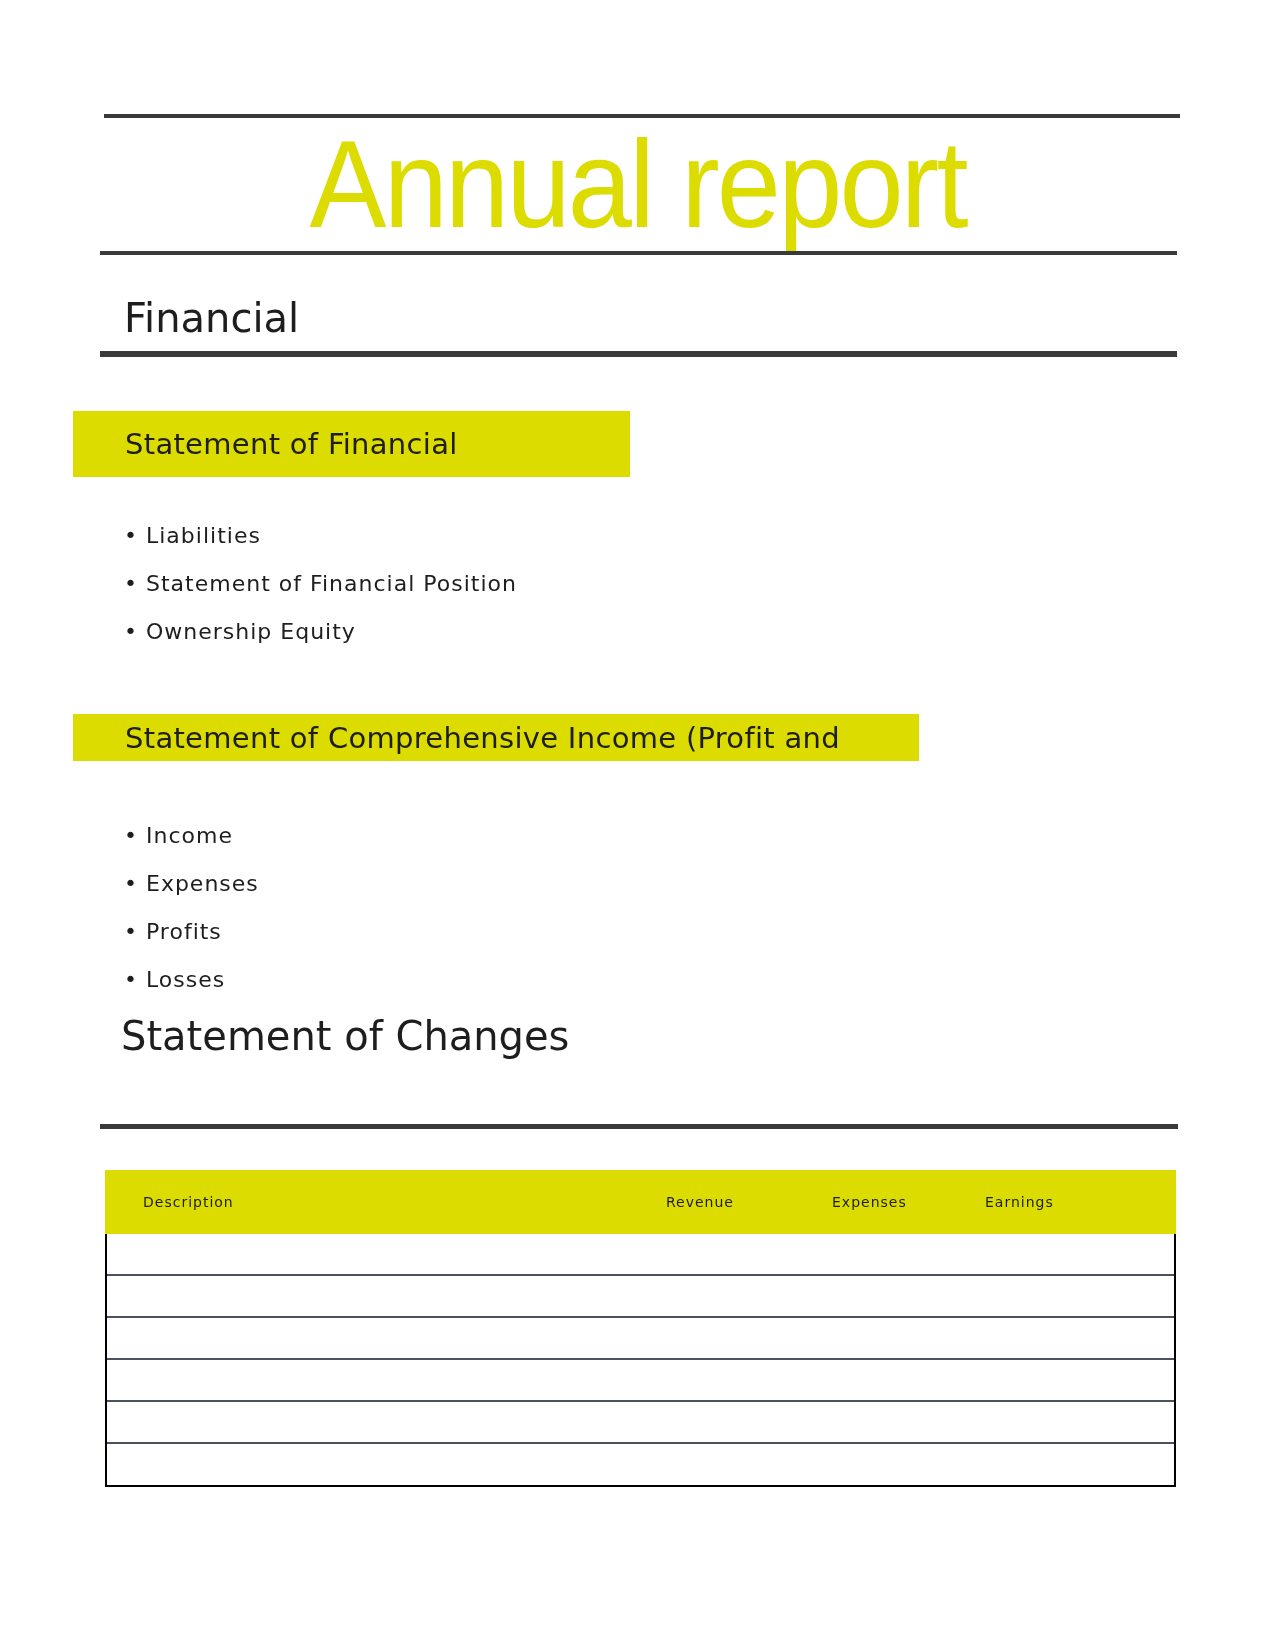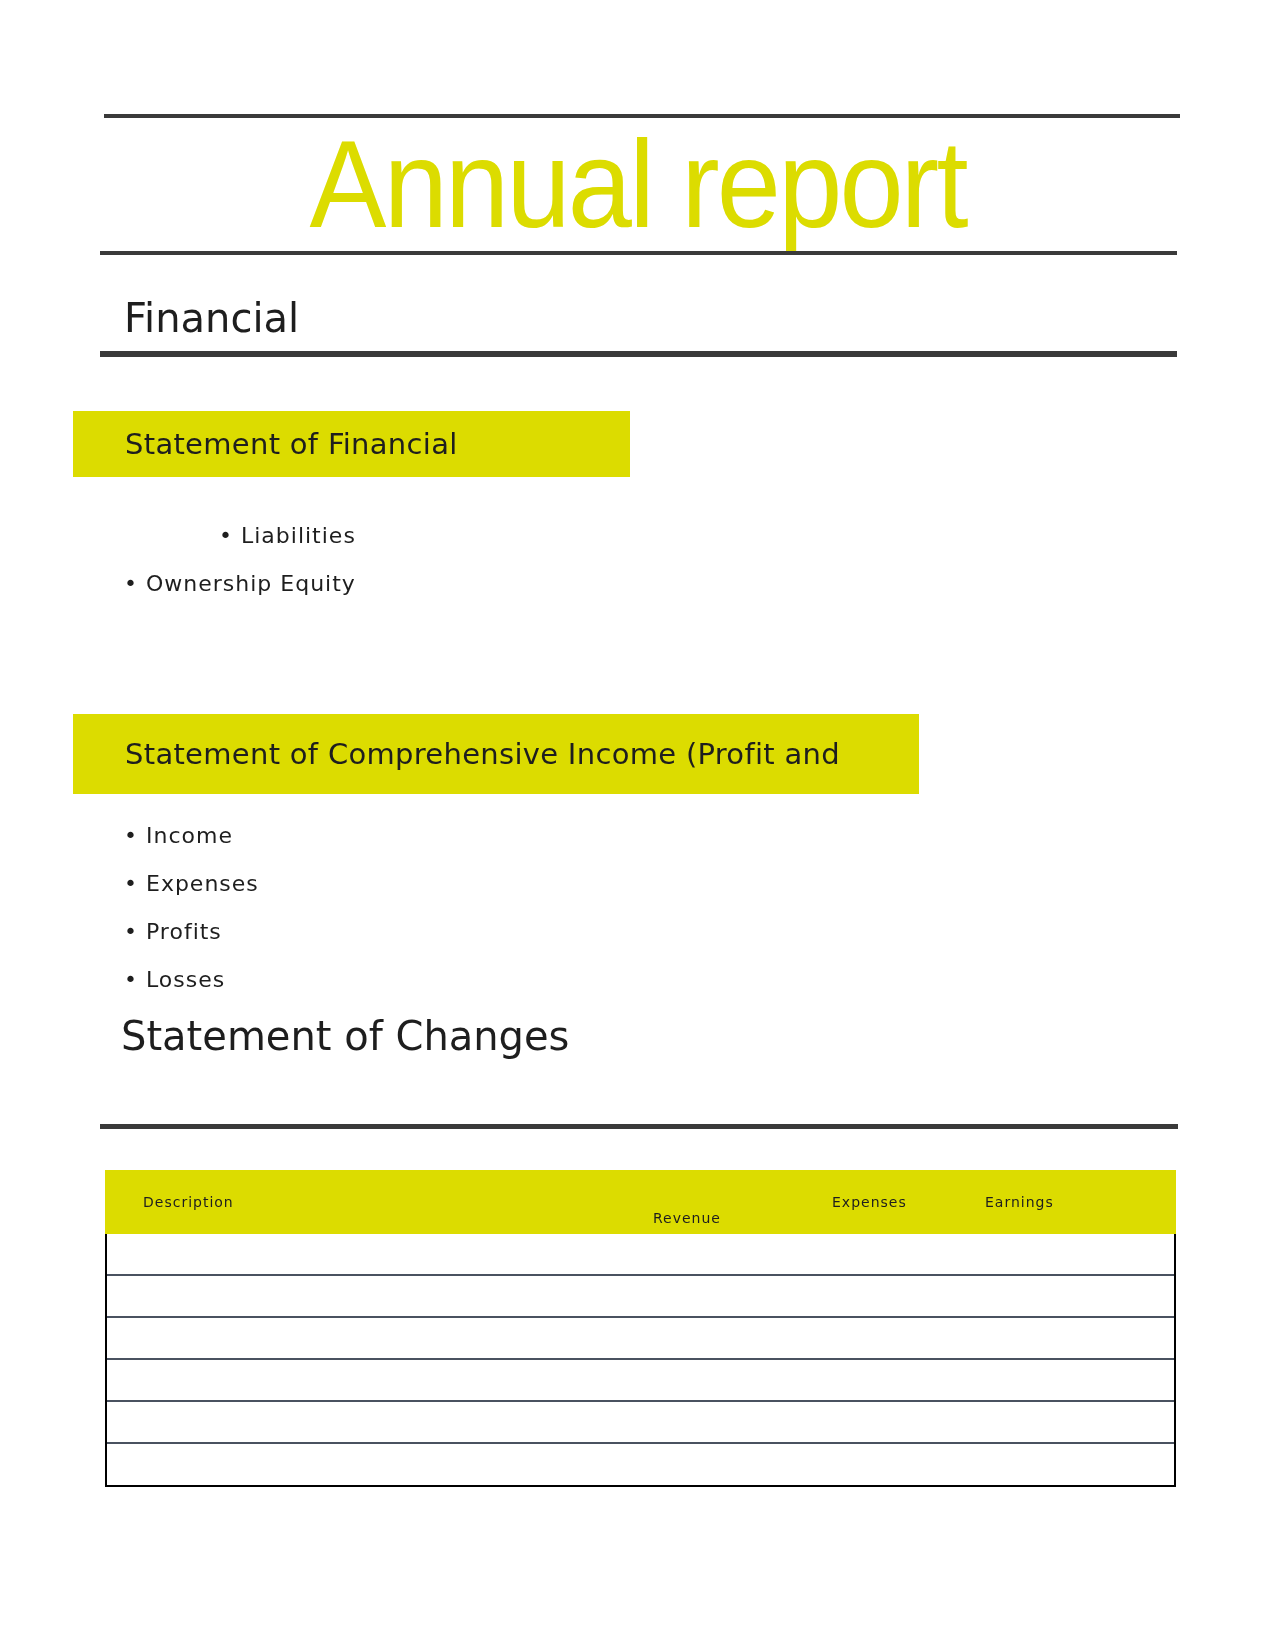--- a/index.html
+++ b/index.html
@@ -111,43 +111,44 @@
 <div class="title">Annual report</div>
 <div class="abs rule" style="left:100px; top:251px; width:1077px; height:4px;"></div>
 
 <div class="section-heading" style="left:124px; top:298px;text-align:center;">Financial</div>
 <div class="abs rule" style="left:100px; top:351px; width:1077px; height:6px;"></div>
 
 <div class="bar" style="left:73px; top:411px; width:557px; height:66px;">
   <span>Statement of Financial</span>
 </div>
 
-<ul class="bullets" style="top:525px;text-align:right;">
+<ul class="bullets" style="top:525px;">
   <li><span class="dot">•</span><span>Liabilities</span></li>
+  <li><span class="dot">•</span><span>Statement of Financial Position</span></li>
   <li><span class="dot">•</span><span>Ownership Equity</span></li>
 </ul>
 
-<div class="bar" style="left:73px; top:714px; width:846px; height:80px;">
+<div class="bar" style="left:73px; top:714px; width:846px; height:47px;">
   <span>Statement of Comprehensive Income (Profit and</span>
 </div>
 
 <ul class="bullets" style="top:825px;">
   <li><span class="dot">•</span><span>Income</span></li>
   <li><span class="dot">•</span><span>Expenses</span></li>
   <li><span class="dot">•</span><span>Profits</span></li>
   <li><span class="dot">•</span><span>Losses</span></li>
 </ul>
 
 <div class="section-heading" style="left:121px; top:1016px;">Statement of Changes</div>
 <div class="abs rule" style="left:100px; top:1124px; width:1078px; height:5px;"></div>
 
 <div class="table">
   <div class="thead">
     <span class="th" style="left:38px;">Description</span>
-    <span class="th" style="left:548px;margin-top:16px;">Revenue</span>
+    <span class="th" style="left:561px;">Revenue</span>
     <span class="th" style="left:727px;">Expenses</span>
     <span class="th" style="left:880px;">Earnings</span>
   </div>
   <div class="tbody">
     <div class="trow">
       <div class="td desc"></div>
       <div class="td"></div>
       <div class="td"></div>
       <div class="td"></div>
     </div>

